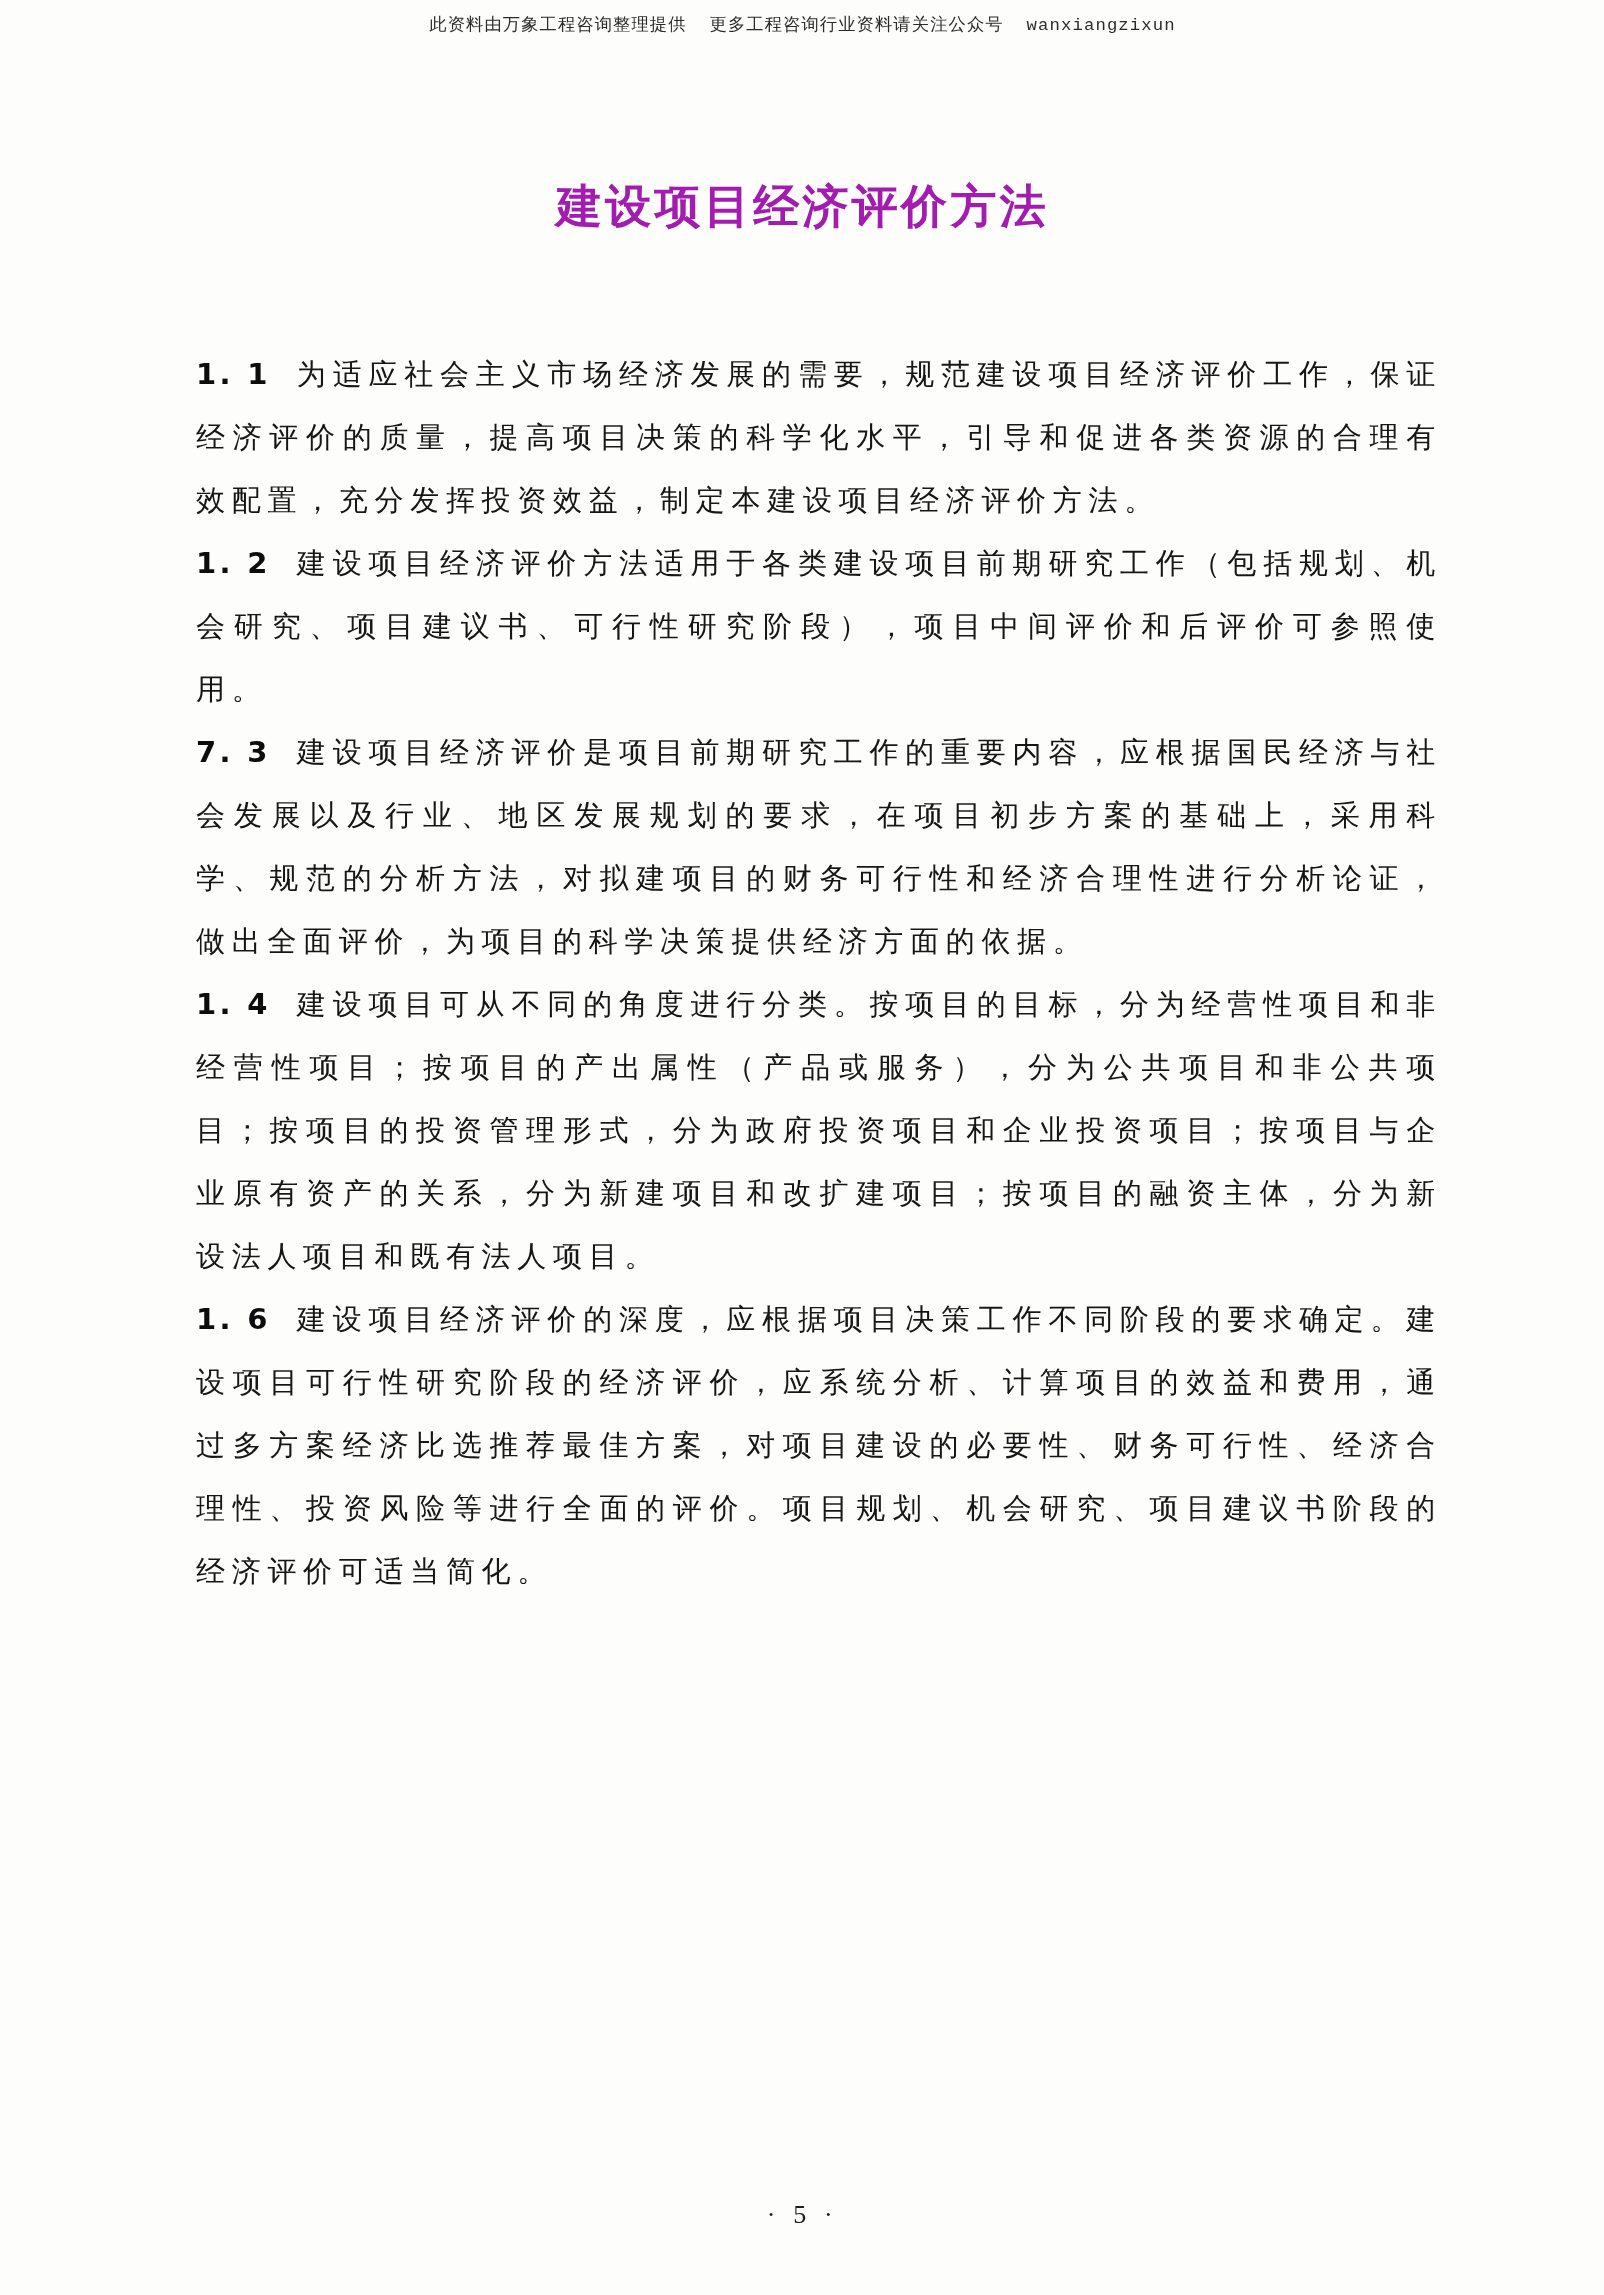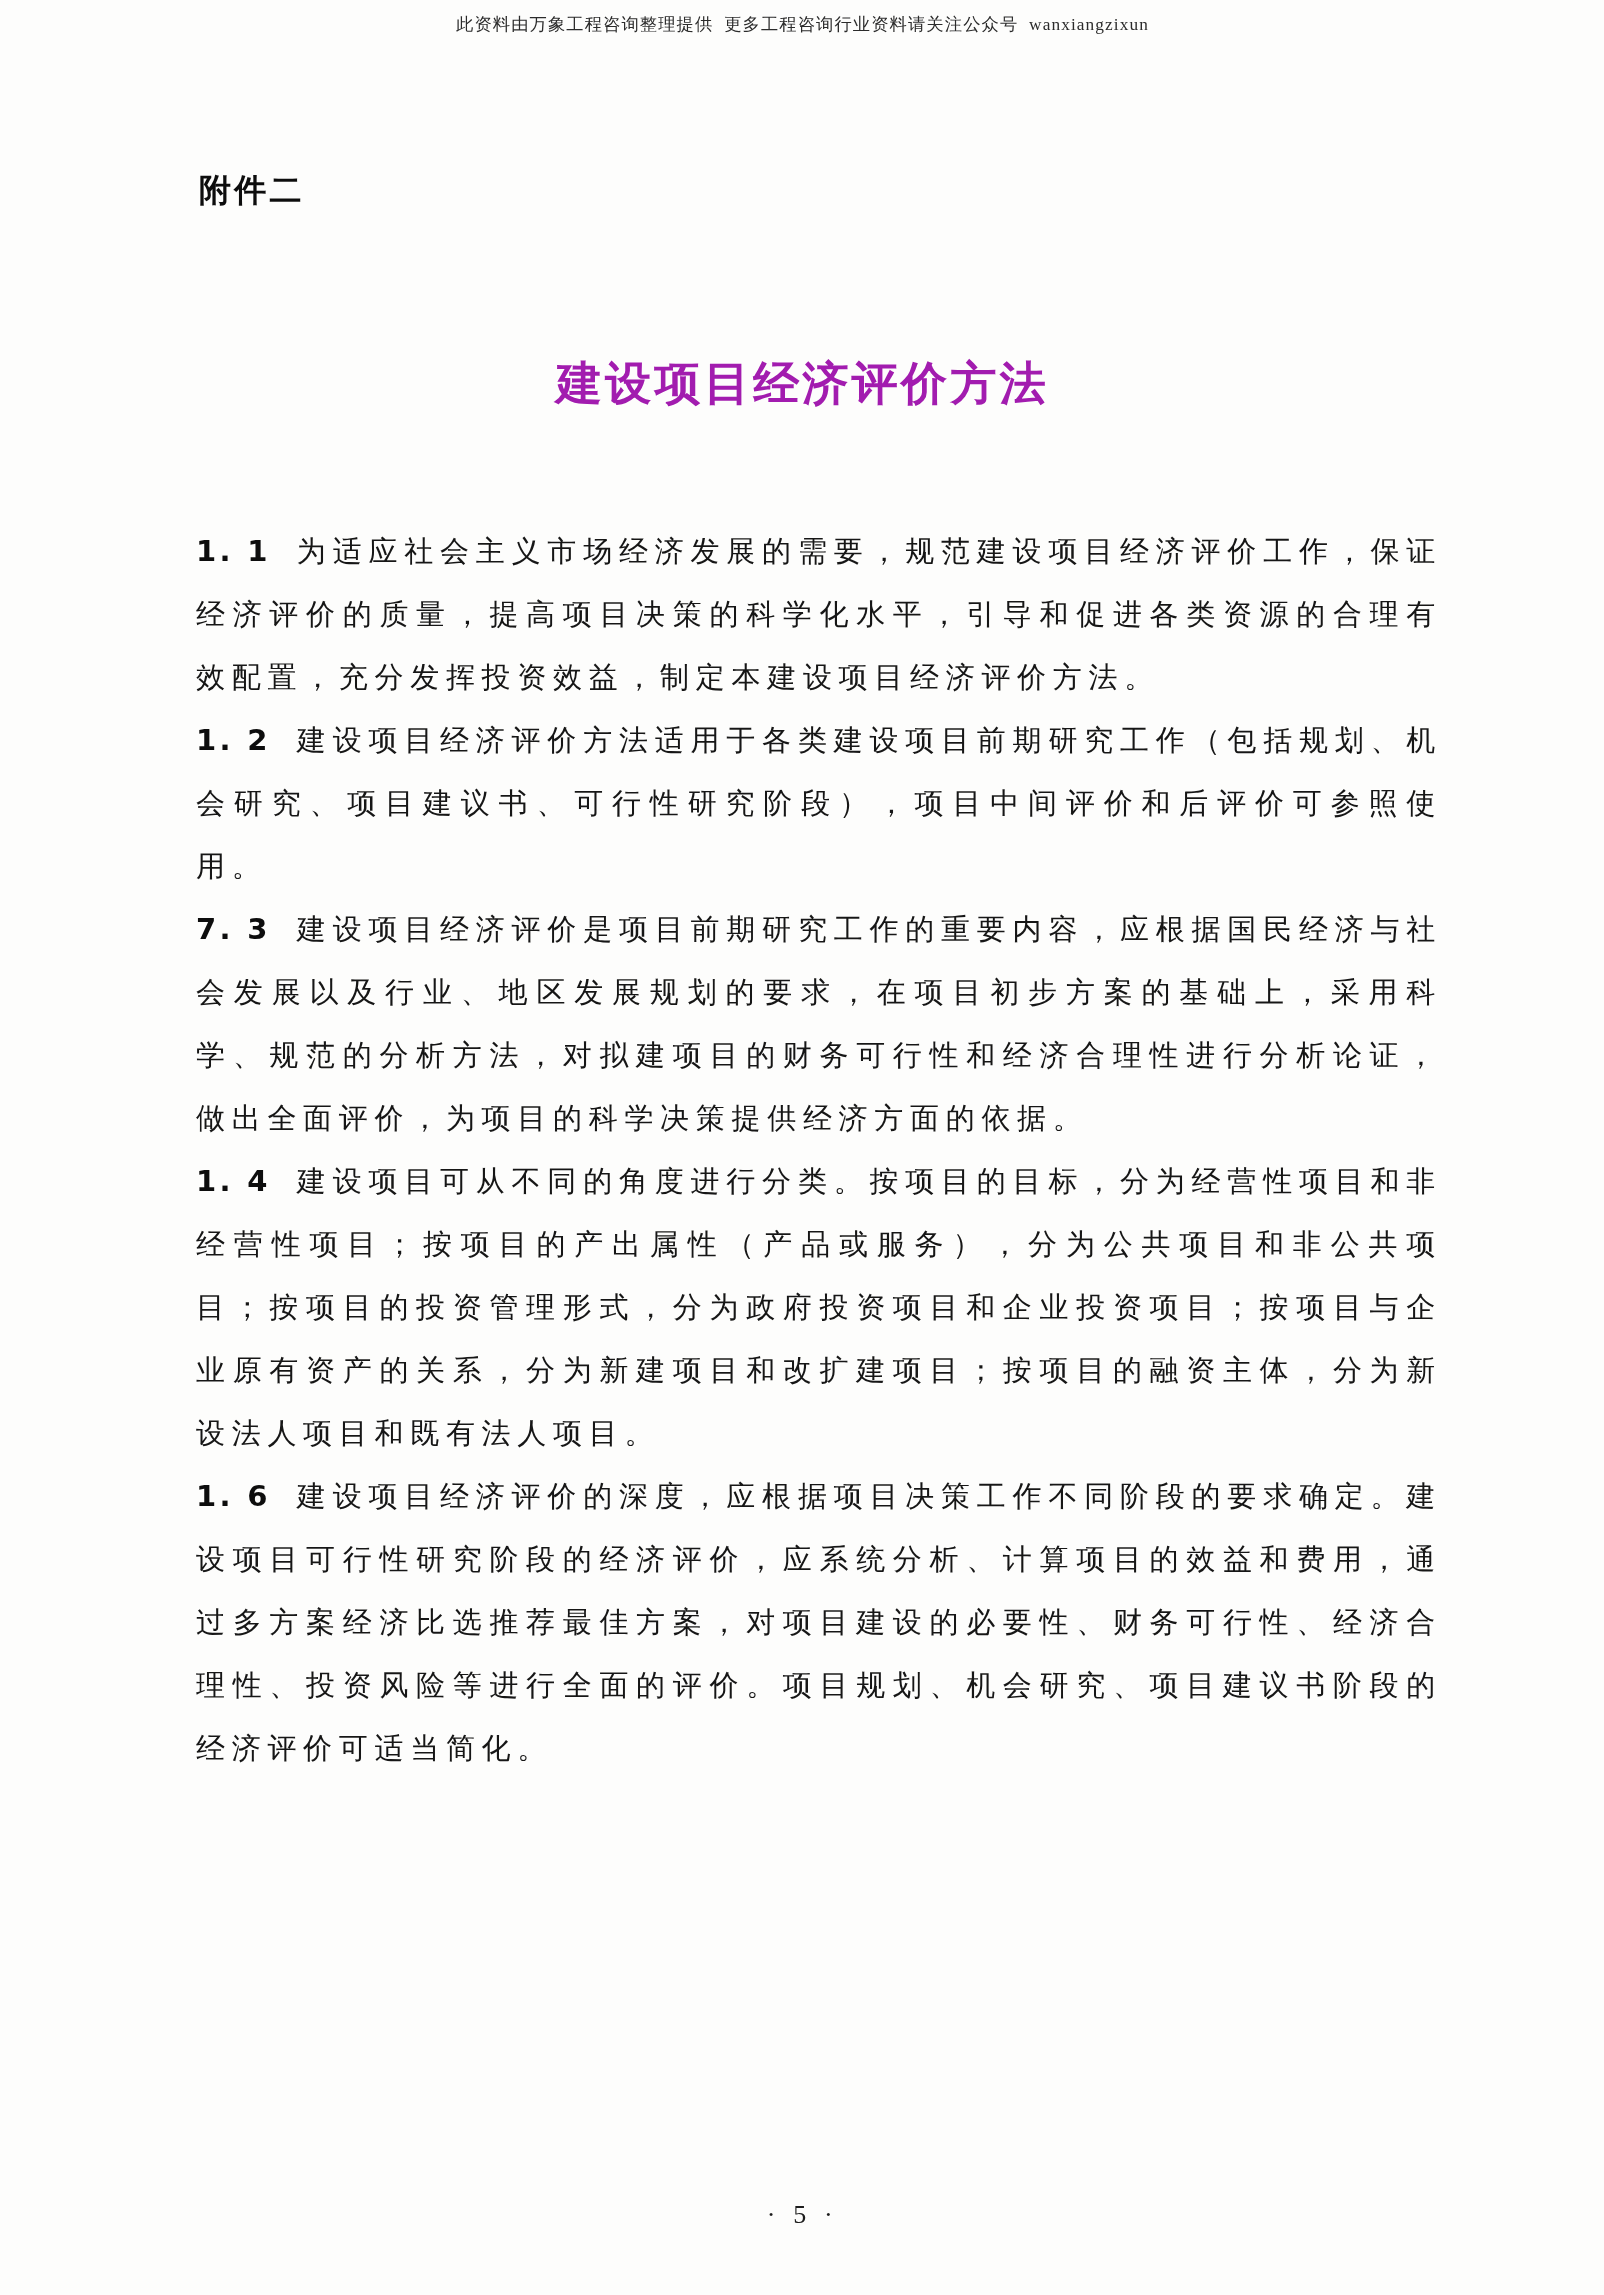--- a/index.html
+++ b/index.html
@@ -18,21 +18,21 @@
     overflow: hidden;
     box-sizing: border-box;
   }
   .scan-header {
     padding-top: 12.3px;
     text-align: center;
     font-size: 17.3px;
     letter-spacing: 1.1px;
     color: #2b2b2b;
     white-space: pre;
-    font-family: Liberation Serif, serif;
+    font-family: Liberation Mono, monospace;
   }
   .attachment {
     margin: 133px 0 0 199px;
     font-size: 32px;
     font-weight: bold;
     letter-spacing: 3.3px;
     font-family: "DejaVu Sans", "Liberation Sans", sans-serif;
     color: #0d0d0d;
   }
   .doc-title {
@@ -86,21 +86,20 @@
     color: #1c1c1c;
   }
 </style>
 </head>
 <body>
 
 <div class="page">
 
   <div class="scan-header">此资料由万象工程咨询整理提供  更多工程咨询行业资料请关注公众号  wanxiangzixun</div>
 
-  <div class="attachment">附件二</div>
 
   <h1 class="doc-title">建设项目经济评价方法</h1>
 
 
   <div class="doc-body">
 
     <p class="para">
       <span class="pnum">1. 1</span><span class="ptext">为适应社会主义市场经济发展的需要，规范建设项目经济评价工作，保证经济评价的质量，提高项目决策的科学化水平，引导和促进各类资源的合理有效配置，充分发挥投资效益，制定本建设项目经济评价方法。</span>
     </p>
 

